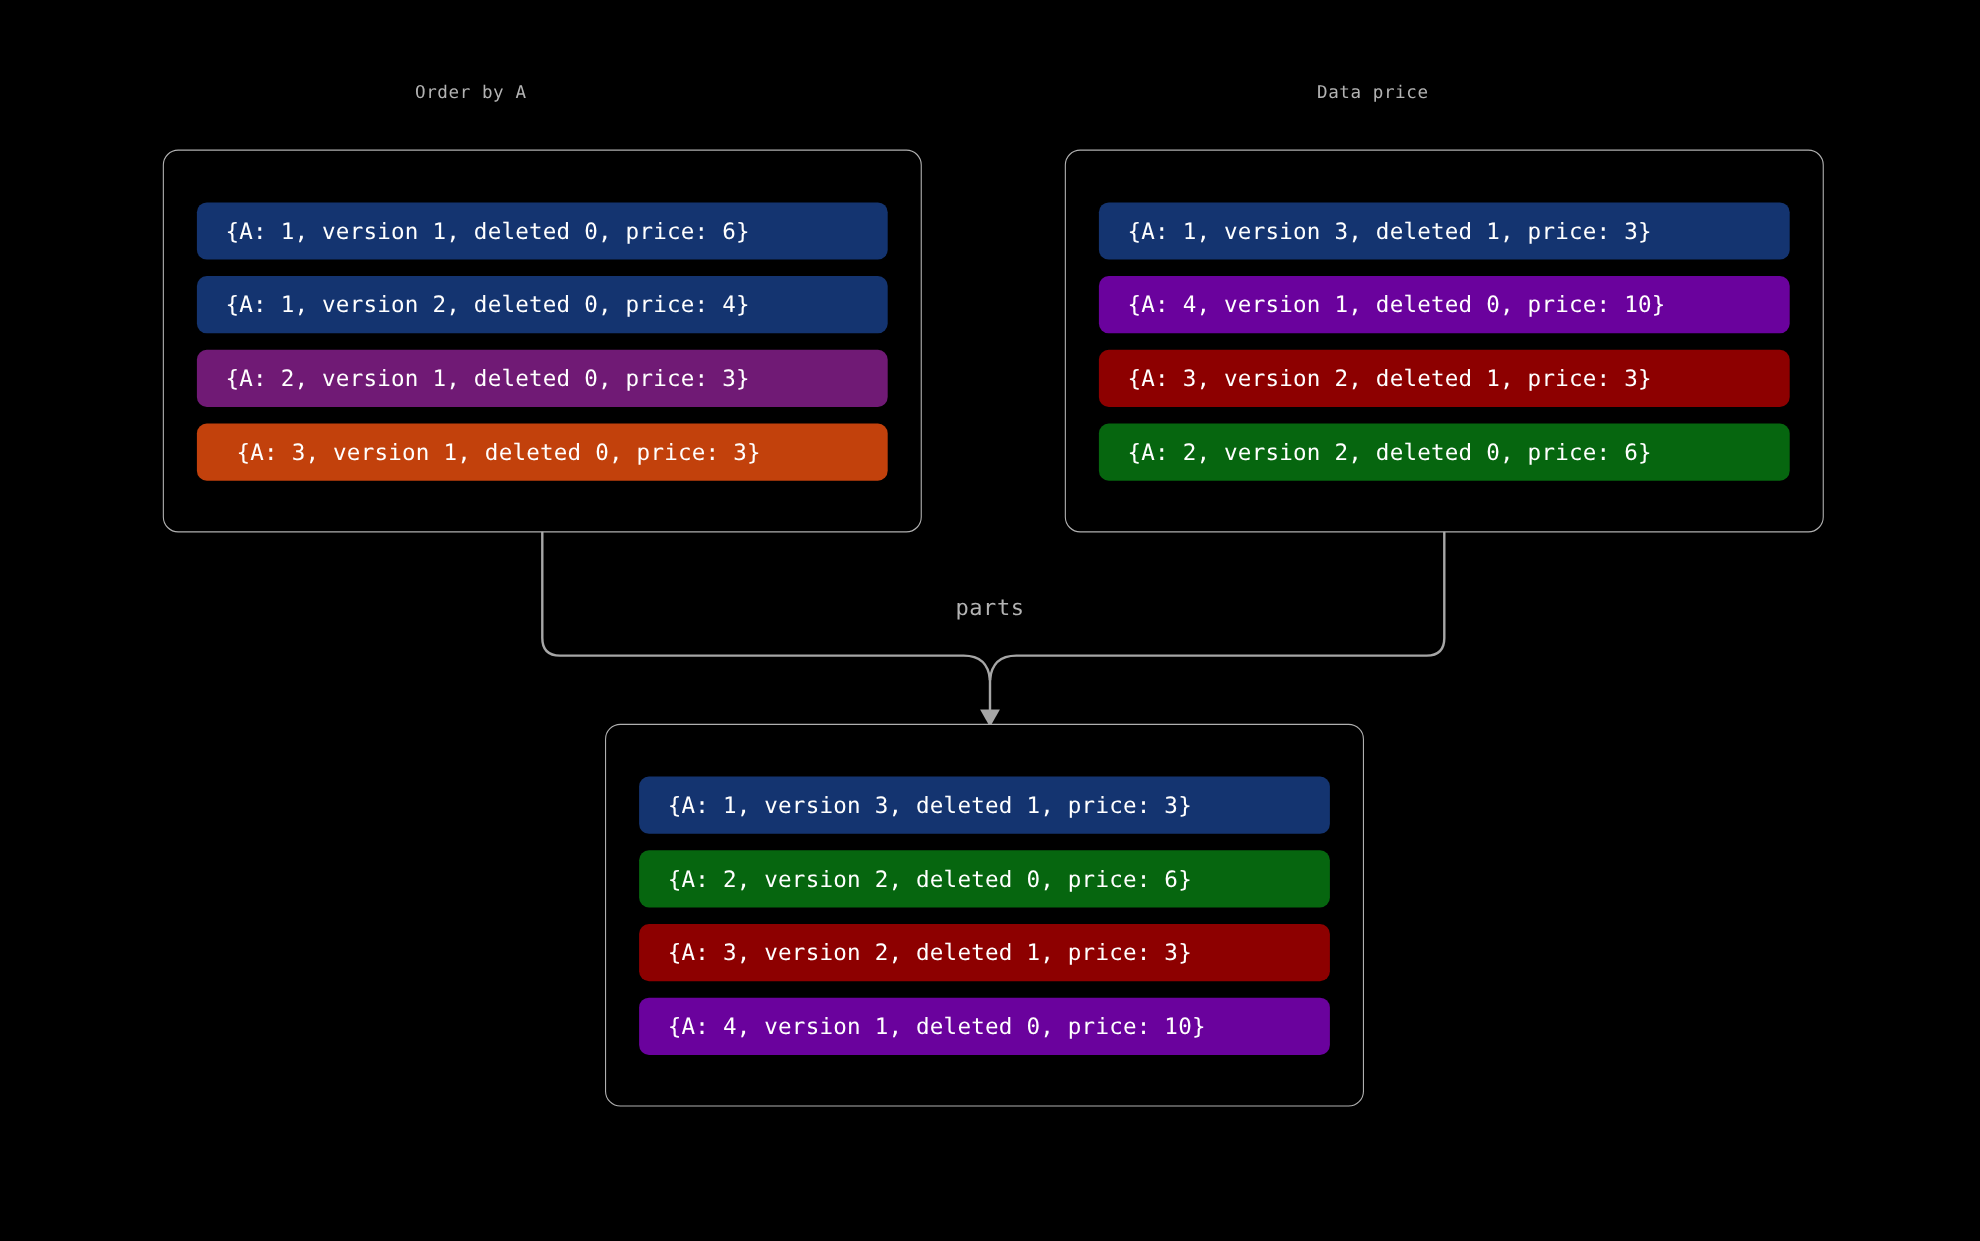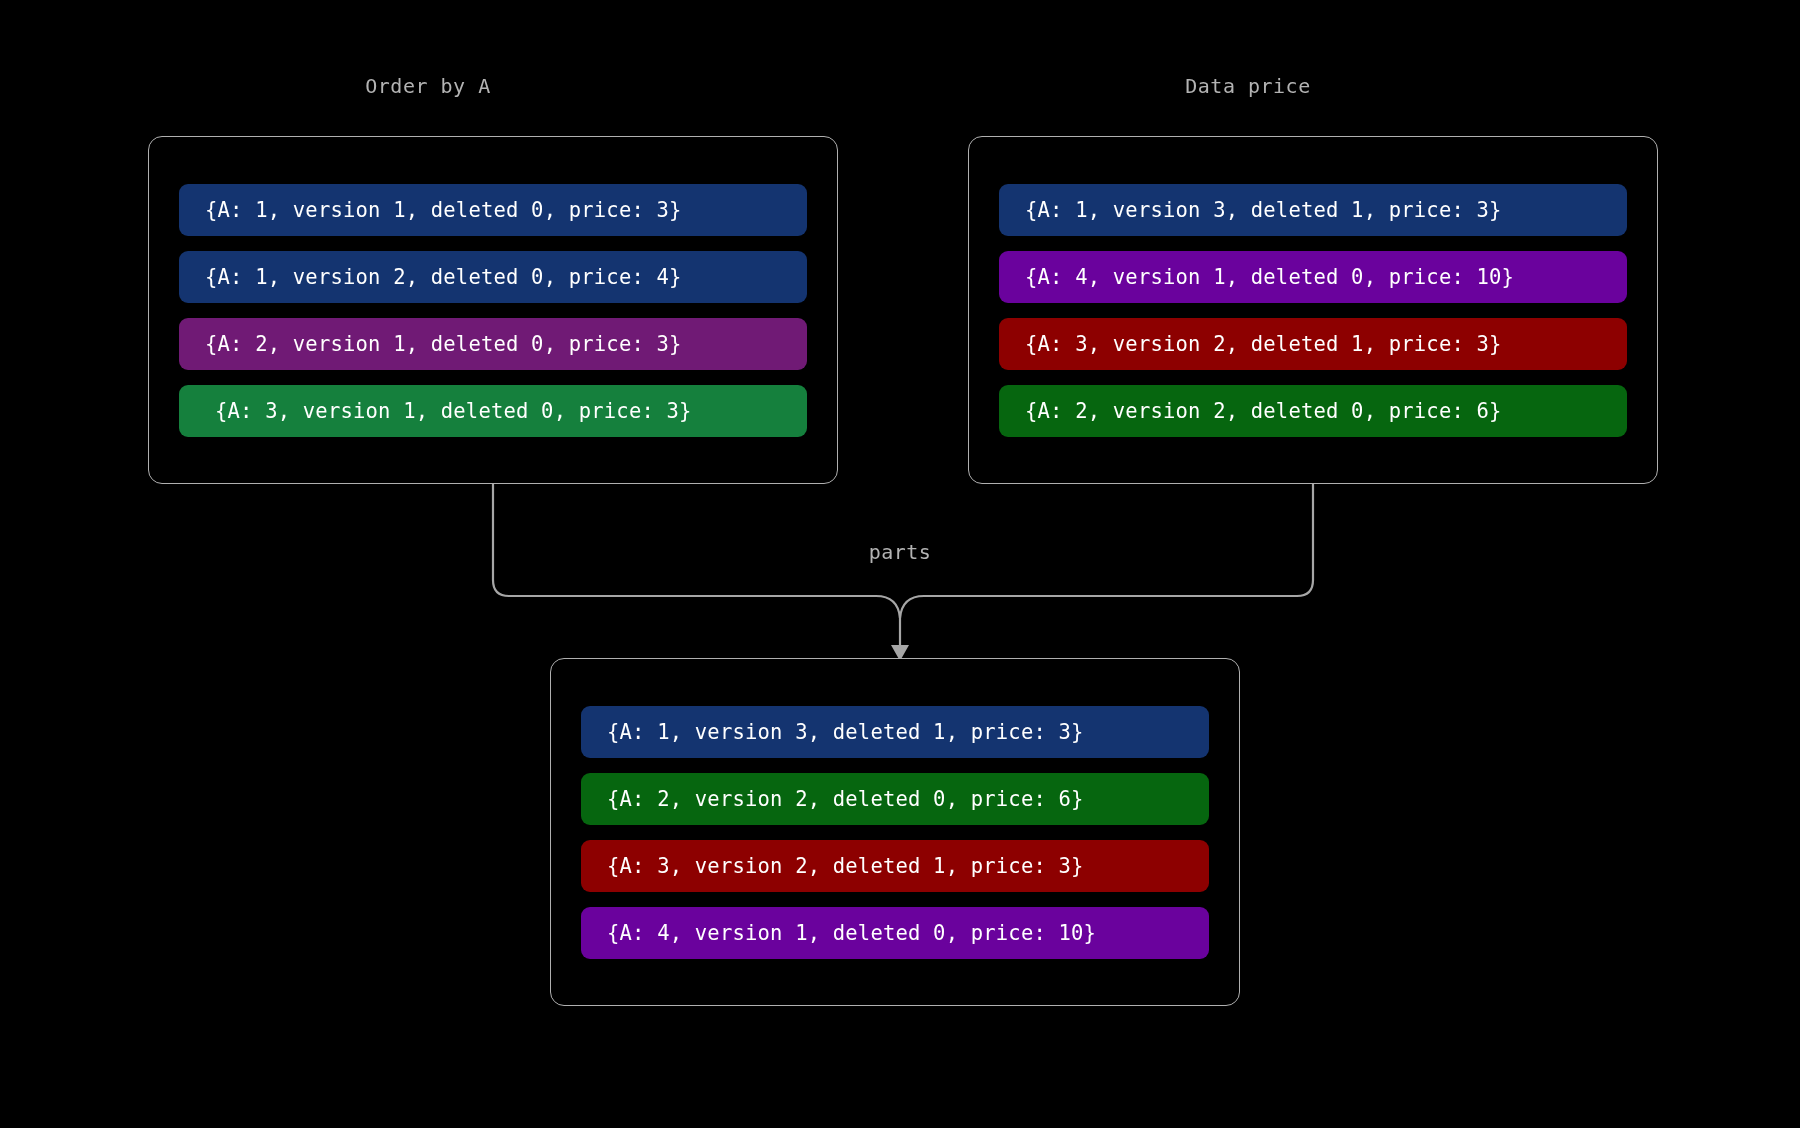--- a/index.html
+++ b/index.html
@@ -29,21 +29,21 @@
     top: 0;
     width: 1800px;
     height: 1128px;
     pointer-events: none;
   }
 
   
   .group-title {
     position: absolute;
     color: #b3b3b3;
-    font-size: 20px;
+    font-size: 16px;
     letter-spacing: 0.5px;
     white-space: nowrap;
     text-align: center;
   }
   .group-title.left  { left: 148px;  top: 74px;  width: 560px; }
   .group-title.right { left: 968px;  top: 74px;  width: 560px; }
 
   
   .panel {
     position: absolute;
@@ -107,24 +107,24 @@
     <path d="M 891 645 L 900 661 L 909 645 Z" fill="#a6a6a6" stroke="none"></path>
   </svg>
 
   <div id="merge-label">parts</div>
 
   <div class="group-title left">Order by A</div>
   <div class="group-title right">Data price</div>
 
   <div class="panel" id="panel-order-by-a">
     <div class="panel-inner">
-      <div class="record" style="background: rgb(20, 52, 112);">{A: 1, version 1, deleted 0, price: 3}</div>
+      <div class="record" style="background: rgb(20, 52, 112);">{A: 1, version 1, deleted 0, price: 6}</div>
       <div class="record" style="background: rgb(20, 52, 112);">{A: 1, version 2, deleted 0, price: 4}</div>
       <div class="record" style="background: #701a75;">{A: 2, version 1, deleted 0, price: 3}</div>
-      <div class="record" style="background: #15803d; padding-left: 36px;">{A: 3, version 1, deleted 0, price: 3}</div>
+      <div class="record" style="background: #c2410c; padding-left: 36px;">{A: 3, version 1, deleted 0, price: 3}</div>
     </div>
   </div>
 
   <div class="panel" id="panel-data-parts">
     <div class="panel-inner">
       <div class="record" style="background: rgb(20, 52, 112);">{A: 1, version 3, deleted 1, price: 3}</div>
       <div class="record" style="background: rgb(106, 2, 157);">{A: 4, version 1, deleted 0, price: 10}</div>
       <div class="record" style="background: rgb(141, 0, 0);">{A: 3, version 2, deleted 1, price: 3}</div>
       <div class="record" style="background: rgb(6, 102, 15);">{A: 2, version 2, deleted 0, price: 6}</div>
     </div>

